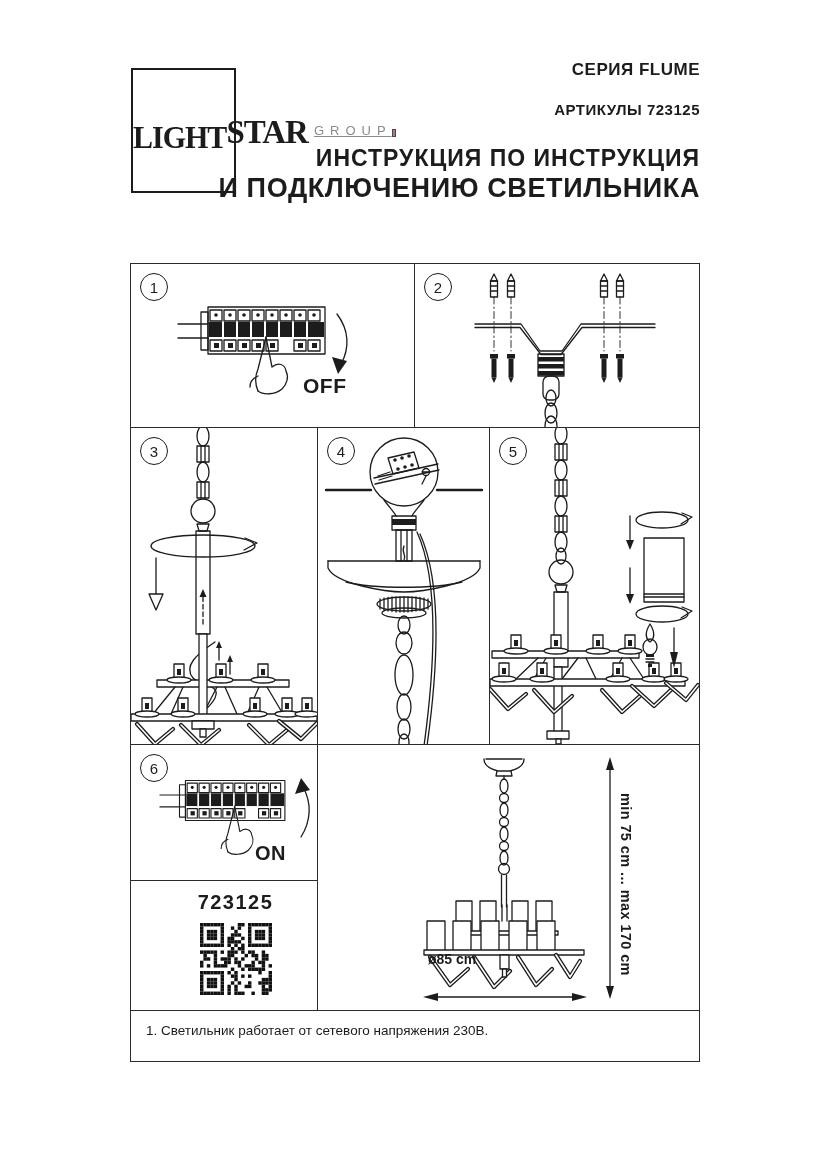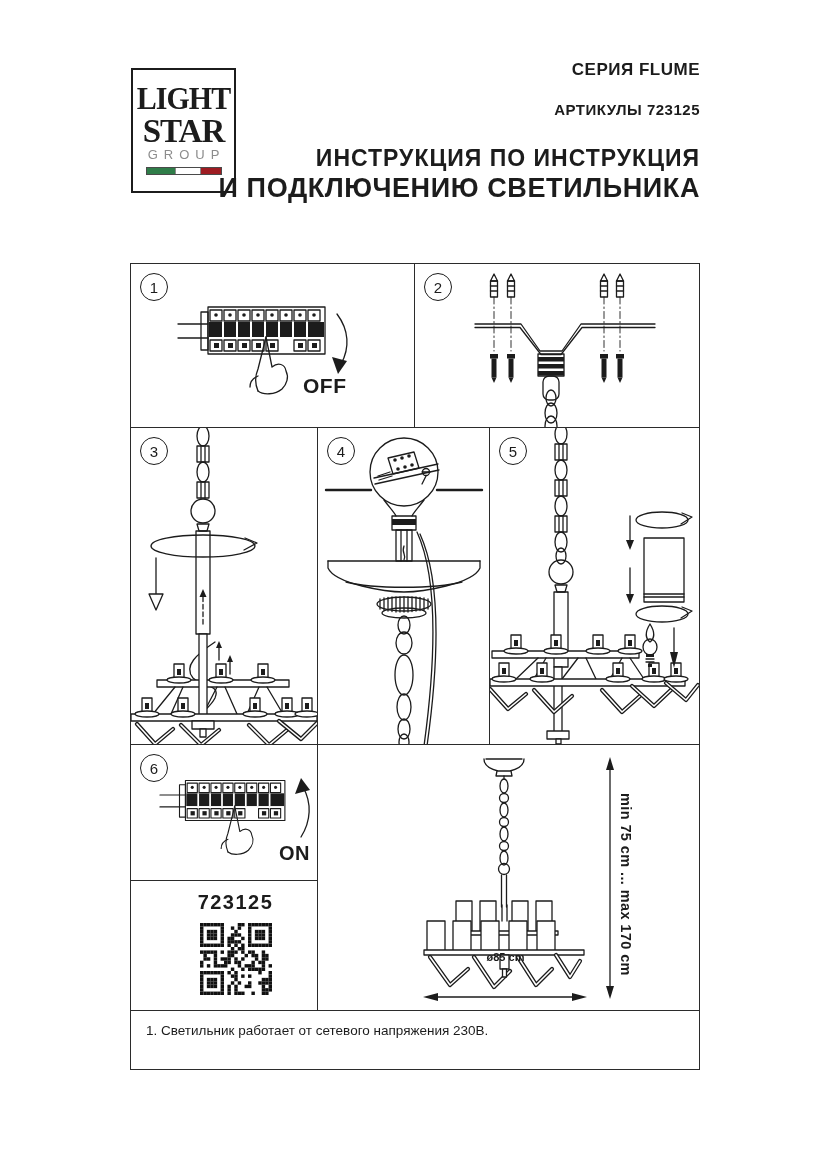--- a/index.html
+++ b/index.html
@@ -2,24 +2,24 @@
 <html><head>
 <meta charset="utf-8">
 <style>
   html,body{margin:0;padding:0;}
   body{
     width:826px;height:1169px;position:relative;background:#fff;
     font-family:"Liberation Sans",sans-serif;color:#1c1c1c;overflow:hidden;
   }
   
   .logo-box{position:absolute;left:131px;top:68px;width:101px;height:121px;
-    border:2px solid #1c1c1c;display:flex;flex-direction:column;align-items:center;background:#fff;}
+    border:2px solid #1c1c1c;display:flex;flex-direction:row;align-items:center;background:#fff;}
   .logo-light{font-family:"Liberation Serif",serif;font-weight:700;font-size:30px;line-height:1;margin-top:13px;letter-spacing:-1px;transform:scaleY(1.08);}
   .logo-star{font-family:"Liberation Serif",serif;font-weight:700;font-size:33px;line-height:1;margin-top:1px;letter-spacing:-1px;transform:scaleY(1.05);}
-  .logo-group{color:#8c8c8c;font-size:13px;letter-spacing:6px;margin-top:0;text-indent:6px;}
+  .logo-group{color:#8c8c8c;font-size:13px;letter-spacing:6px;margin-top:0;text-indent:6px;text-decoration:underline;}
   .flag{margin-top:5px;width:76px;height:8px;border:1px solid #4a4a4a;display:flex;box-sizing:border-box;}
   .flag .g{flex:0 0 38%;background:#2f7d49;}
   .flag .w{flex:1;background:#fff;border-left:1px solid #8a8a8a;border-right:1px solid #8a8a8a;box-sizing:border-box;}
   .flag .r{flex:0 0 26%;background:#9e1c22;}
   .head-line{position:absolute;right:126px;font-weight:bold;white-space:nowrap;}
   .hl-series{top:60px;font-size:17px;letter-spacing:0.5px;}
   .hl-articles{top:101px;font-size:15px;letter-spacing:0.5px;}
   .hl-t1{top:145px;font-size:23px;letter-spacing:1px;}
   .hl-t2{top:173px;font-size:27px;letter-spacing:0.6px;}
   
@@ -38,21 +38,21 @@
   .art .strap{stroke-width:4.2;}
   .art .sin{stroke:#fff;stroke-width:1.6;}
   .lbl{position:absolute;font-weight:600;font-size:21px;letter-spacing:0.5px;}
   
   .qr-article{position:absolute;top:10px;left:0;width:100%;text-align:center;
     font-size:20px;font-weight:bold;letter-spacing:1.5px;}
   #qr-svg{position:absolute;left:50%;top:42px;transform:translateX(-50%);width:72px;height:72px;fill:#111;}
   
   .dim-v{position:absolute;left:300px;top:48px;height:180px;writing-mode:vertical-rl;
     font-weight:bold;font-size:14.5px;letter-spacing:0.4px;white-space:nowrap;}
-  .dim-h{position:absolute;left:110px;top:206px;width:155px;text-align:center;font-weight:bold;font-size:11px;}
+  .dim-h{position:absolute;left:110px;top:206px;width:155px;font-weight:bold;font-size:14px;}
   
   .notes{padding:9px 14px 0 15px;font-size:13.5px;line-height:1.6;}
 </style>
 </head>
 <body>
 
 <div class="logo-box">
   <div class="logo-light">LIGHT</div>
   <div class="logo-star">STAR</div>
   <div class="logo-group">GROUP</div>
@@ -446,21 +446,21 @@
         <rect x="177" y="76" width="12" height="11"></rect>
           <rect class="f" x="181" y="79" width="5" height="5"></rect>
       </g>
       <path d="M135,73 L127,105 C124,112 124,120 127,127"></path>
       <path d="M135,73 L141,103 C147,98 154,100 155,107 C158,113 156,120 151,125 C144,131 132,131 127,127"></path>
       <path d="M127,112 C122,114 119,118 119,123"></path>
     </g>
     <path d="M170,92 C180,76 181,58 172,42"></path>
     <polygon class="f" points="170,33 164,49 179,45"></polygon>
   </svg>
-  <span class="lbl" style="left:124px;top:97px;font-size:20px;margin-left:24px;">ON</span>
+  <span class="lbl" style="left:124px;top:97px;font-size:20px;">ON</span>
 </div>
 
 <div class="panel" style="left:130px;top:880px;width:211px;height:131px;">
   <div class="qr-article">723125</div>
   <svg id="qr-svg" viewBox="0 0 21 21">
       <rect x="0" y="0" width="1" height="1"></rect>
       <rect x="0" y="1" width="1" height="1"></rect>
       <rect x="0" y="2" width="1" height="1"></rect>
       <rect x="0" y="3" width="1" height="1"></rect>
       <rect x="0" y="4" width="1" height="1"></rect>
@@ -730,15 +730,15 @@
     <polygon class="f" points="292,254 288,241 296,241"></polygon>
 
     <line x1="114" y1="252" x2="260" y2="252"></line>
     <polygon class="f" points="105,252 120,248 120,256"></polygon>
     <polygon class="f" points="269,252 254,248 254,256"></polygon>
   </svg>
   <span class="dim-v">min 75 cm ... max 170 cm</span>
   <span class="dim-h">ø85 cm</span>
 </div>
 
-<div class="panel notes" style="left:130px;top:1010px;width:570px;height:60px;">
+<div class="panel notes" style="left:130px;top:1010px;width:570px;height:52px;">
   <div>1. Светильник работает от сетевого напряжения 230В.</div>
 </div>
 
 </body></html>

